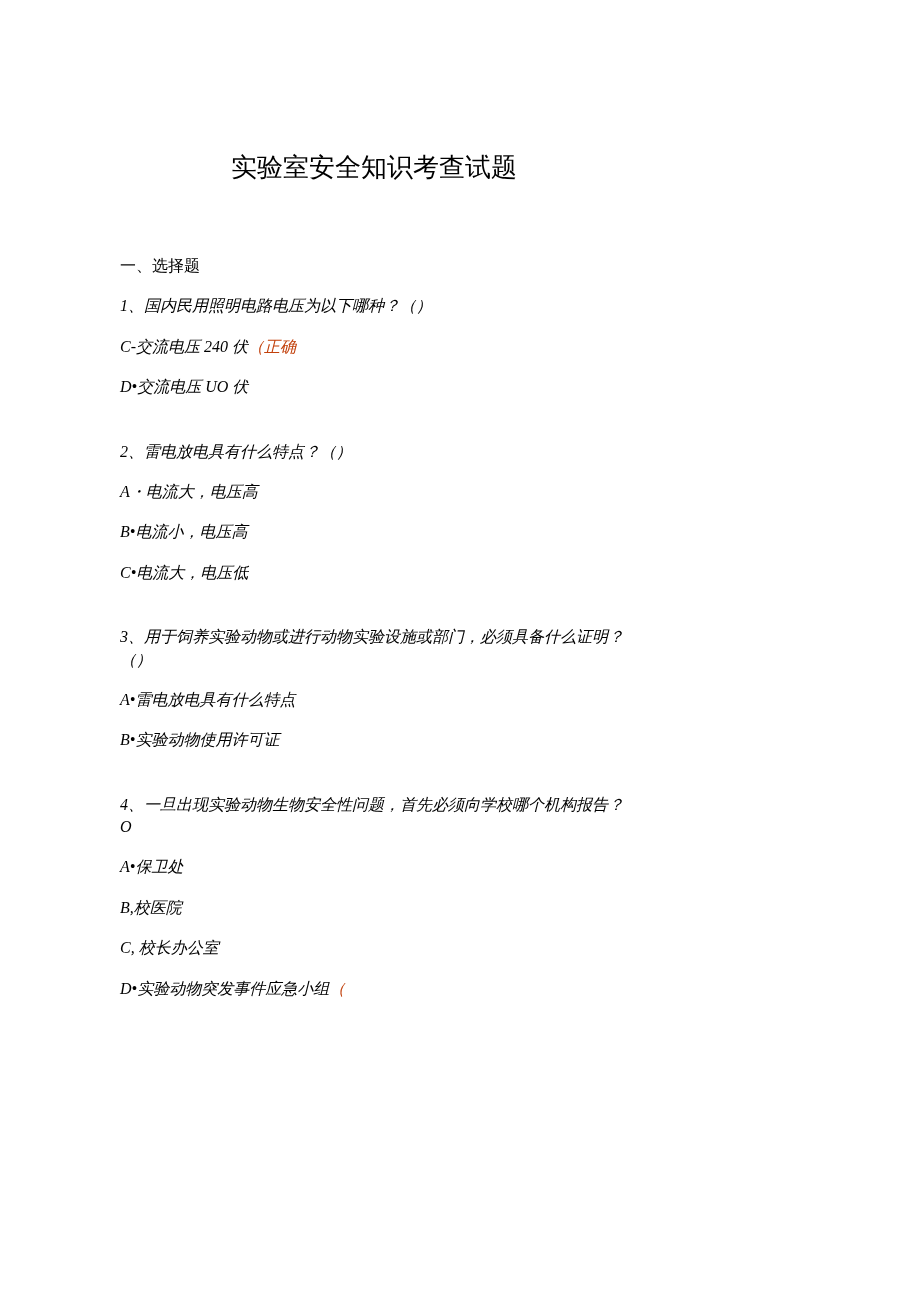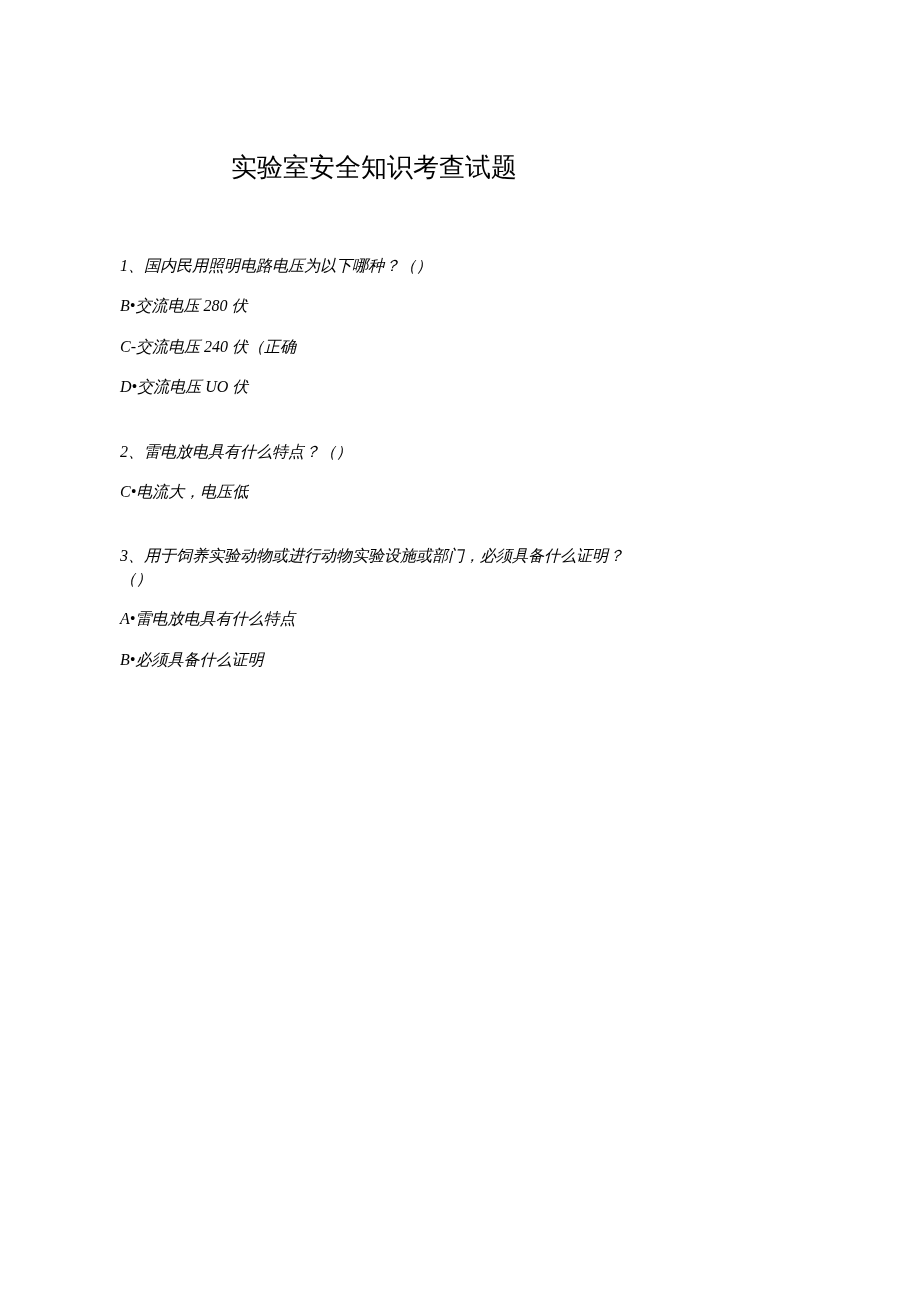--- a/index.html
+++ b/index.html
@@ -28,38 +28,47 @@
   .question-block {
     margin-bottom: 42px;
     font-style: italic;
   }
   .line {
     font-size: 16px;
     line-height: 1.4;
     margin-bottom: 18px;
   }
   .correct {
-    color: #000000;
+    color: #c2410c;
   }
 </style>
 </head>
 <body>
 
 <div class="page">
   <div class="title">实验室安全知识考查试题</div>
+  <div class="section-heading line">一、选择题</div>
   <div id="questions-container">
       <div class="question-block">
         <div class="line">1、国内民用照明电路电压为以下哪种？（）</div>
-        <div class="line"><span>B•交流电压 280 伏</span></div>
         <div class="line"><span>C-交流电压 240 伏</span><span class="correct">（正确</span></div>
         <div class="line"><span>D•交流电压 UO 伏</span></div>
       </div>
       <div class="question-block">
         <div class="line">2、雷电放电具有什么特点？（）</div>
+        <div class="line"><span>A・电流大，电压高</span></div>
+        <div class="line"><span>B•电流小，电压高</span></div>
         <div class="line"><span>C•电流大，电压低</span></div>
       </div>
       <div class="question-block">
         <div class="line">3、用于饲养实验动物或进行动物实验设施或部门，必须具备什么证明？（）</div>
         <div class="line"><span>A•雷电放电具有什么特点</span></div>
-        <div class="line"><span>B•必须具备什么证明</span></div>
+        <div class="line"><span>B•实验动物使用许可证</span></div>
+      </div>
+      <div class="question-block">
+        <div class="line">4、一旦出现实验动物生物安全性问题，首先必须向学校哪个机构报告？O</div>
+        <div class="line"><span>A•保卫处</span></div>
+        <div class="line"><span>B,校医院</span></div>
+        <div class="line"><span>C, 校长办公室</span></div>
+        <div class="line"><span>D•实验动物突发事件应急小组</span><span class="correct">（</span></div>
       </div>
     </div>
 </div>
 
 </body></html>

